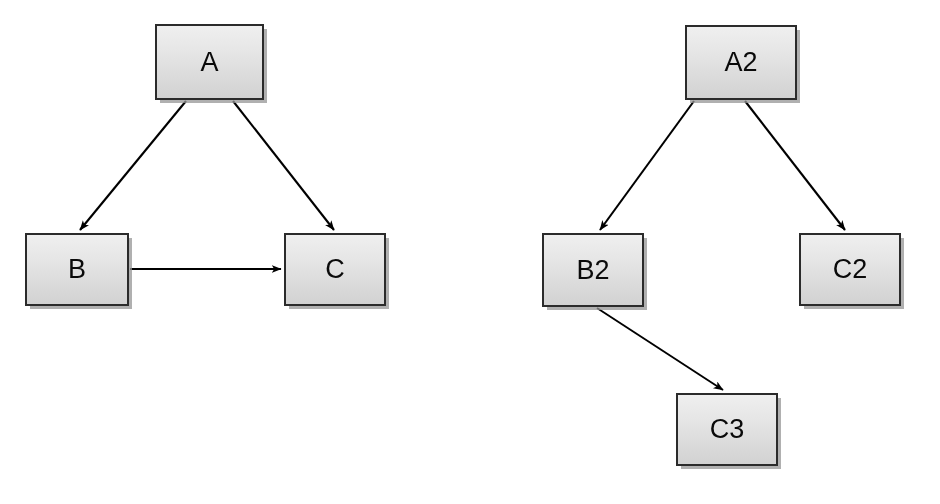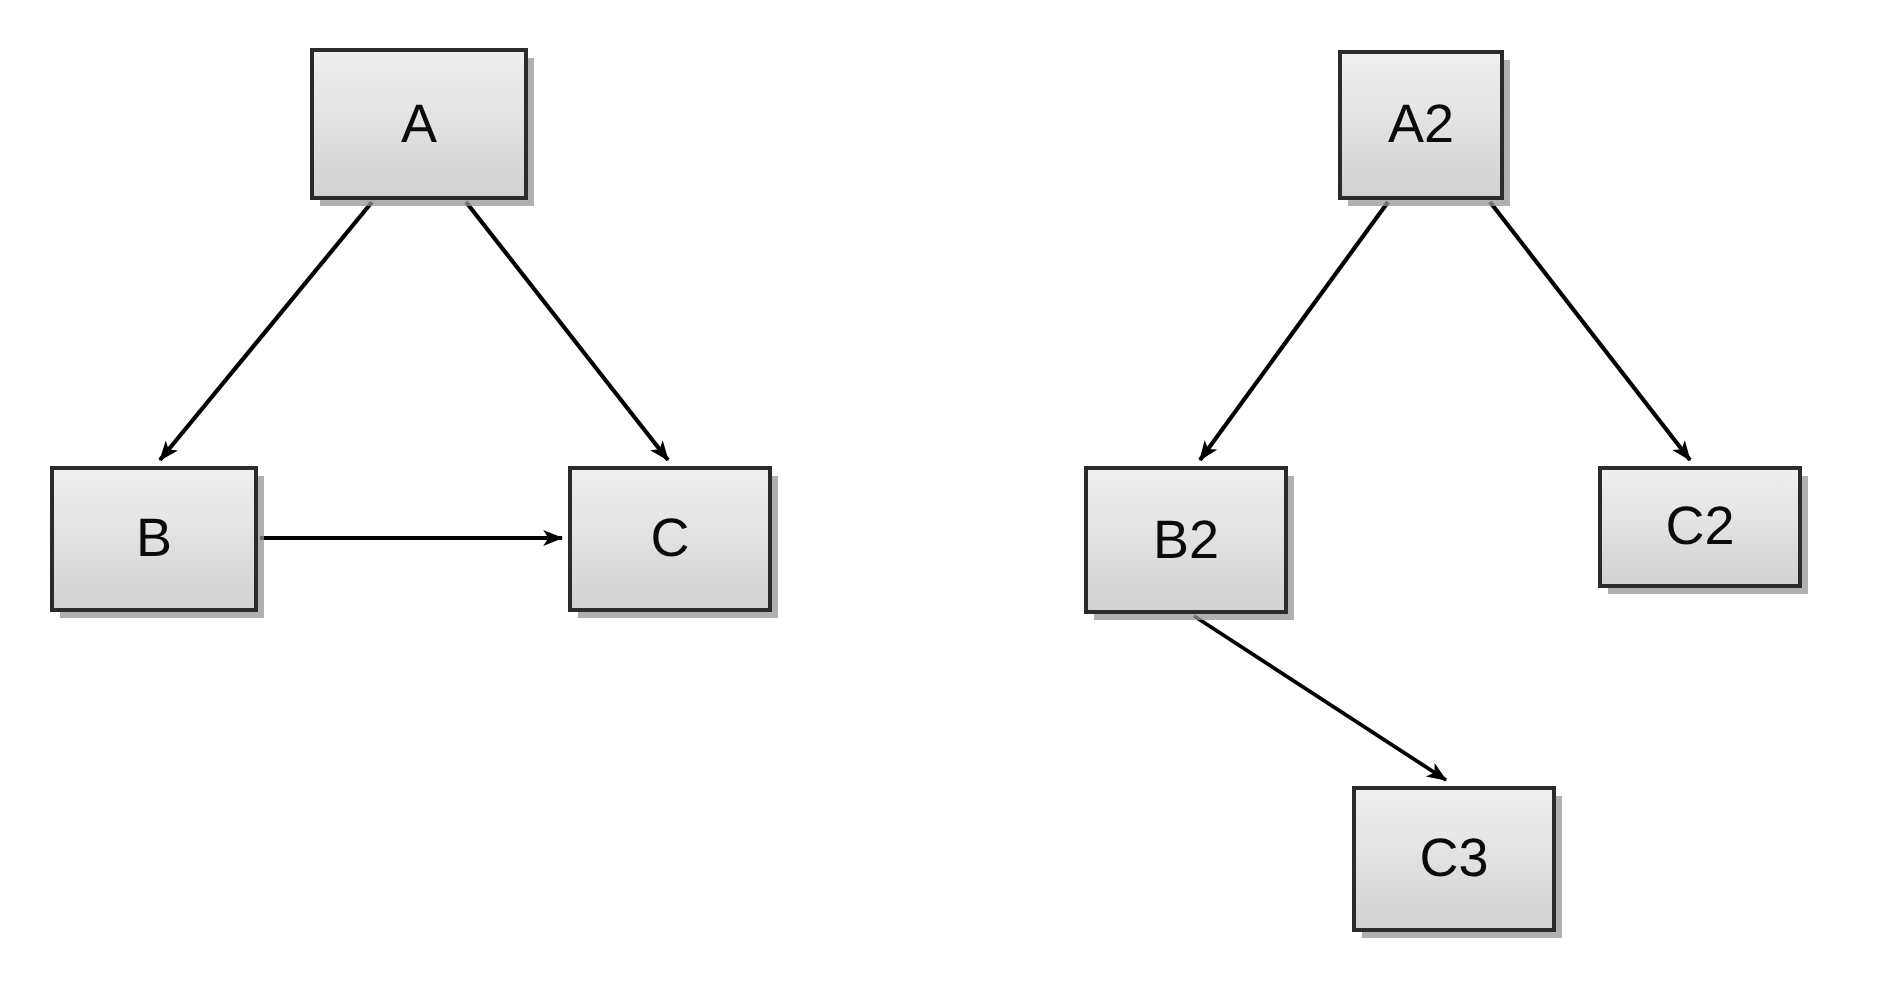--- a/index.html
+++ b/index.html
@@ -76,27 +76,27 @@
   <div id="nodes-host">
       <div class="node" style="left: 155px; top: 24px; width: 109px; height: 76px;">
         <span class="node-label">A</span>
       </div>
       <div class="node" style="left: 25px; top: 233px; width: 104px; height: 73px;">
         <span class="node-label">B</span>
       </div>
       <div class="node" style="left: 284px; top: 233px; width: 102px; height: 73px;">
         <span class="node-label">C</span>
       </div>
-      <div class="node" style="left: 669px; top: 25px; width: 83px; height: 75px;">
+      <div class="node" style="left: 685px; top: 25px; width: 112px; height: 75px;">
         <span class="node-label">A2</span>
       </div>
       <div class="node" style="left: 542px; top: 233px; width: 102px; height: 74px;">
         <span class="node-label">B2</span>
       </div>
-      <div class="node" style="left: 799px; top: 233px; width: 102px; height: 61px;">
+      <div class="node" style="left: 799px; top: 233px; width: 102px; height: 73px;">
         <span class="node-label">C2</span>
       </div>
       <div class="node" style="left: 676px; top: 393px; width: 102px; height: 73px; align-items: center;">
         <span class="node-label">C3</span>
       </div>
     </div>
 
 </div>
 
 </body></html>

